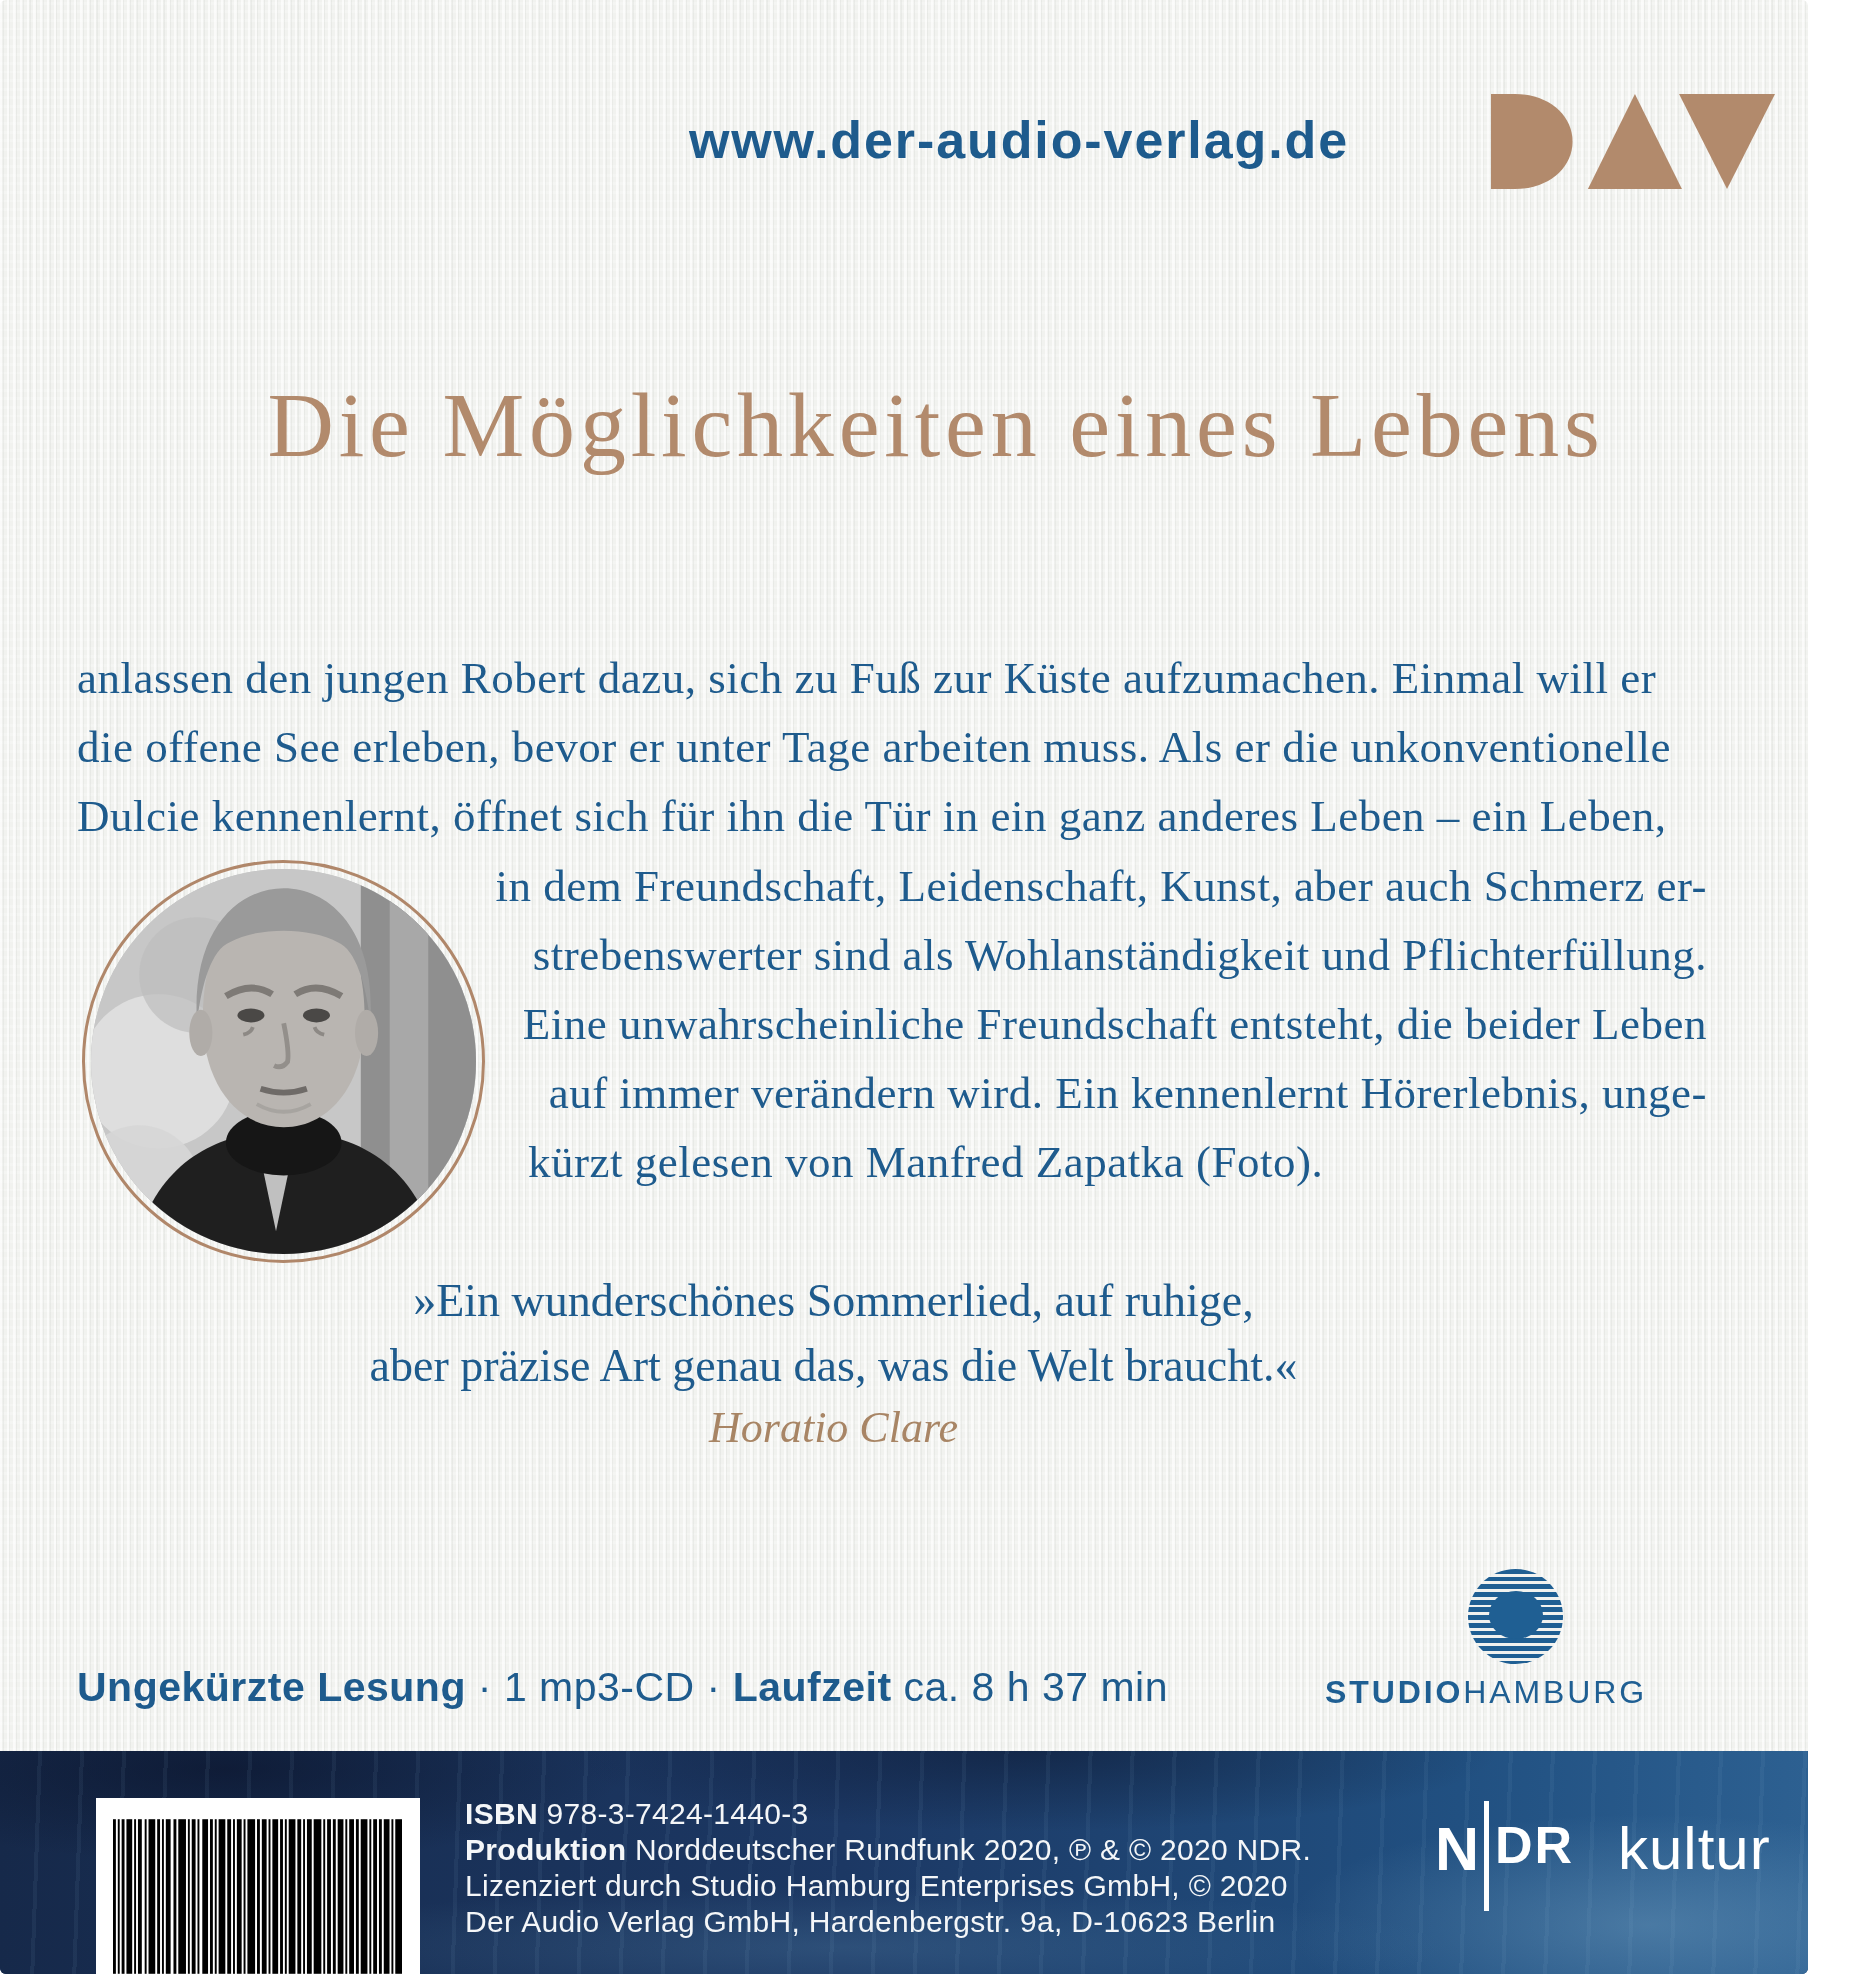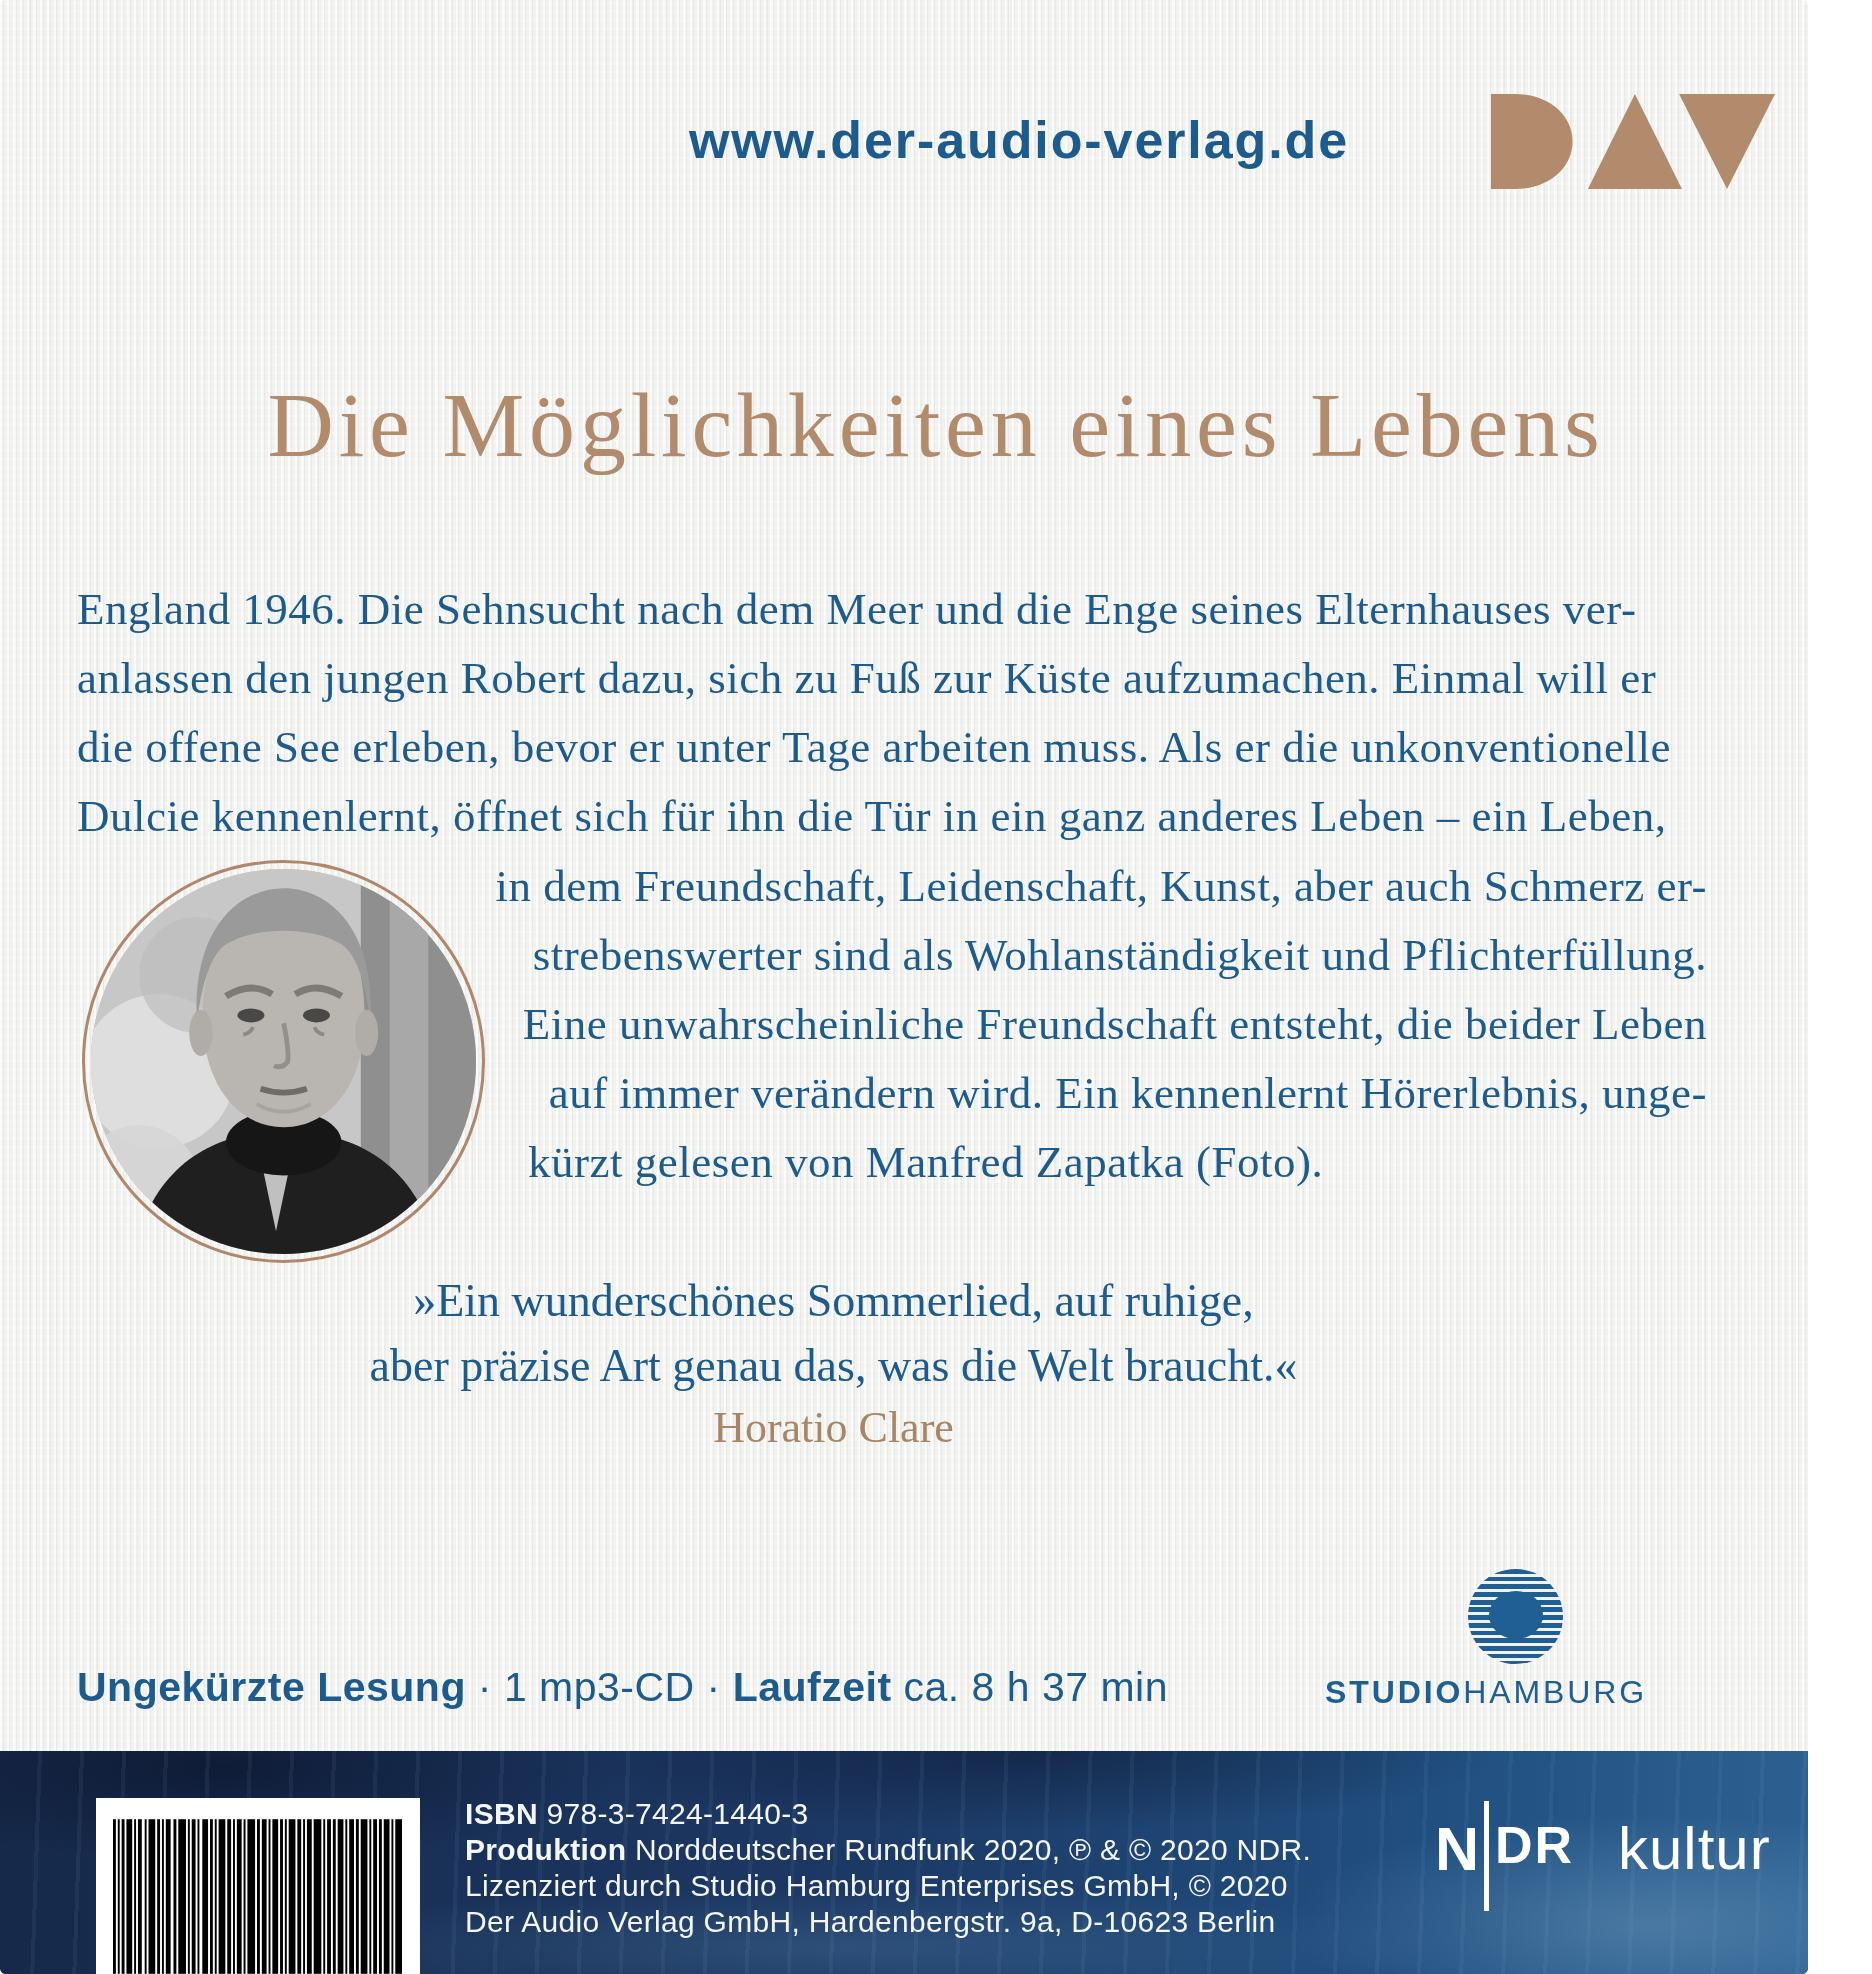--- a/index.html
+++ b/index.html
@@ -60,21 +60,21 @@
 
   
   .quote-line{
     left:0;width:1667px;text-align:center;
     font-size:46px;line-height:1;color:#1e5b8d;
   }
   .q1{top:1278px;}
   .q2{top:1343px;}
   .quote-attr{
     top:1406px;left:0;width:1667px;text-align:center;
-    font-size:44px;line-height:1;color:#a88565;
+    font-style:italic;font-size:44px;line-height:1;color:#a88565;
   }
 
   
   .specs{
     top:1667px;left:77px;
     font-family:"Liberation Sans", sans-serif;
     font-size:41px;line-height:1;color:#1e5b8d;letter-spacing:0.5px;
   }
   .specs b{font-weight:700;margin-top:9px;}
 
@@ -134,21 +134,20 @@
   <div class="abs dav-logo">
     <svg width="284" height="95" viewBox="0 0 296 99">
       <path d="M0,0 L25,0 C60,0 85,22 85,49.5 C85,77 60,99 25,99 L0,99 Z" fill="#b28a6c"></path>
       <polygon points="101,99 150,0 199,99" fill="#b28a6c"></polygon>
       <polygon points="196,0 296,0 246,99" fill="#b28a6c"></polygon>
     </svg>
   </div>
 
   <div class="abs title nowrap">Die Möglichkeiten eines Lebens</div>
 
-  <div class="abs body-line nowrap l1">England 1946. Die Sehnsucht nach dem Meer und die Enge seines Elternhauses ver-</div>
   <div class="abs body-line nowrap l3">die offene See erleben, bevor er unter Tage arbeiten muss. Als er die unkonventionelle</div>
   <div class="abs body-line nowrap l2">anlassen den jungen Robert dazu, sich zu Fuß zur Küste aufzumachen. Einmal will er</div>
   <div class="abs body-line nowrap l4">Dulcie kennenlernt, öffnet sich für ihn die Tür in ein ganz anderes Leben – ein Leben,</div>
   <div class="abs body-line nowrap l5">in dem Freundschaft, Leidenschaft, Kunst, aber auch Schmerz er-</div>
   <div class="abs body-line nowrap l6">strebenswerter sind als Wohlanständigkeit und Pflichterfüllung.</div>
   <div class="abs body-line nowrap l7">Eine unwahrscheinliche Freundschaft entsteht, die beider Leben</div>
   <div class="abs body-line nowrap l8">auf immer verändern wird. Ein kennenlernt Hörerlebnis, unge-</div>
   <div class="abs body-line nowrap l9">kürzt gelesen von Manfred Zapatka (Foto).</div>
 
   <div class="abs photo-ring">

